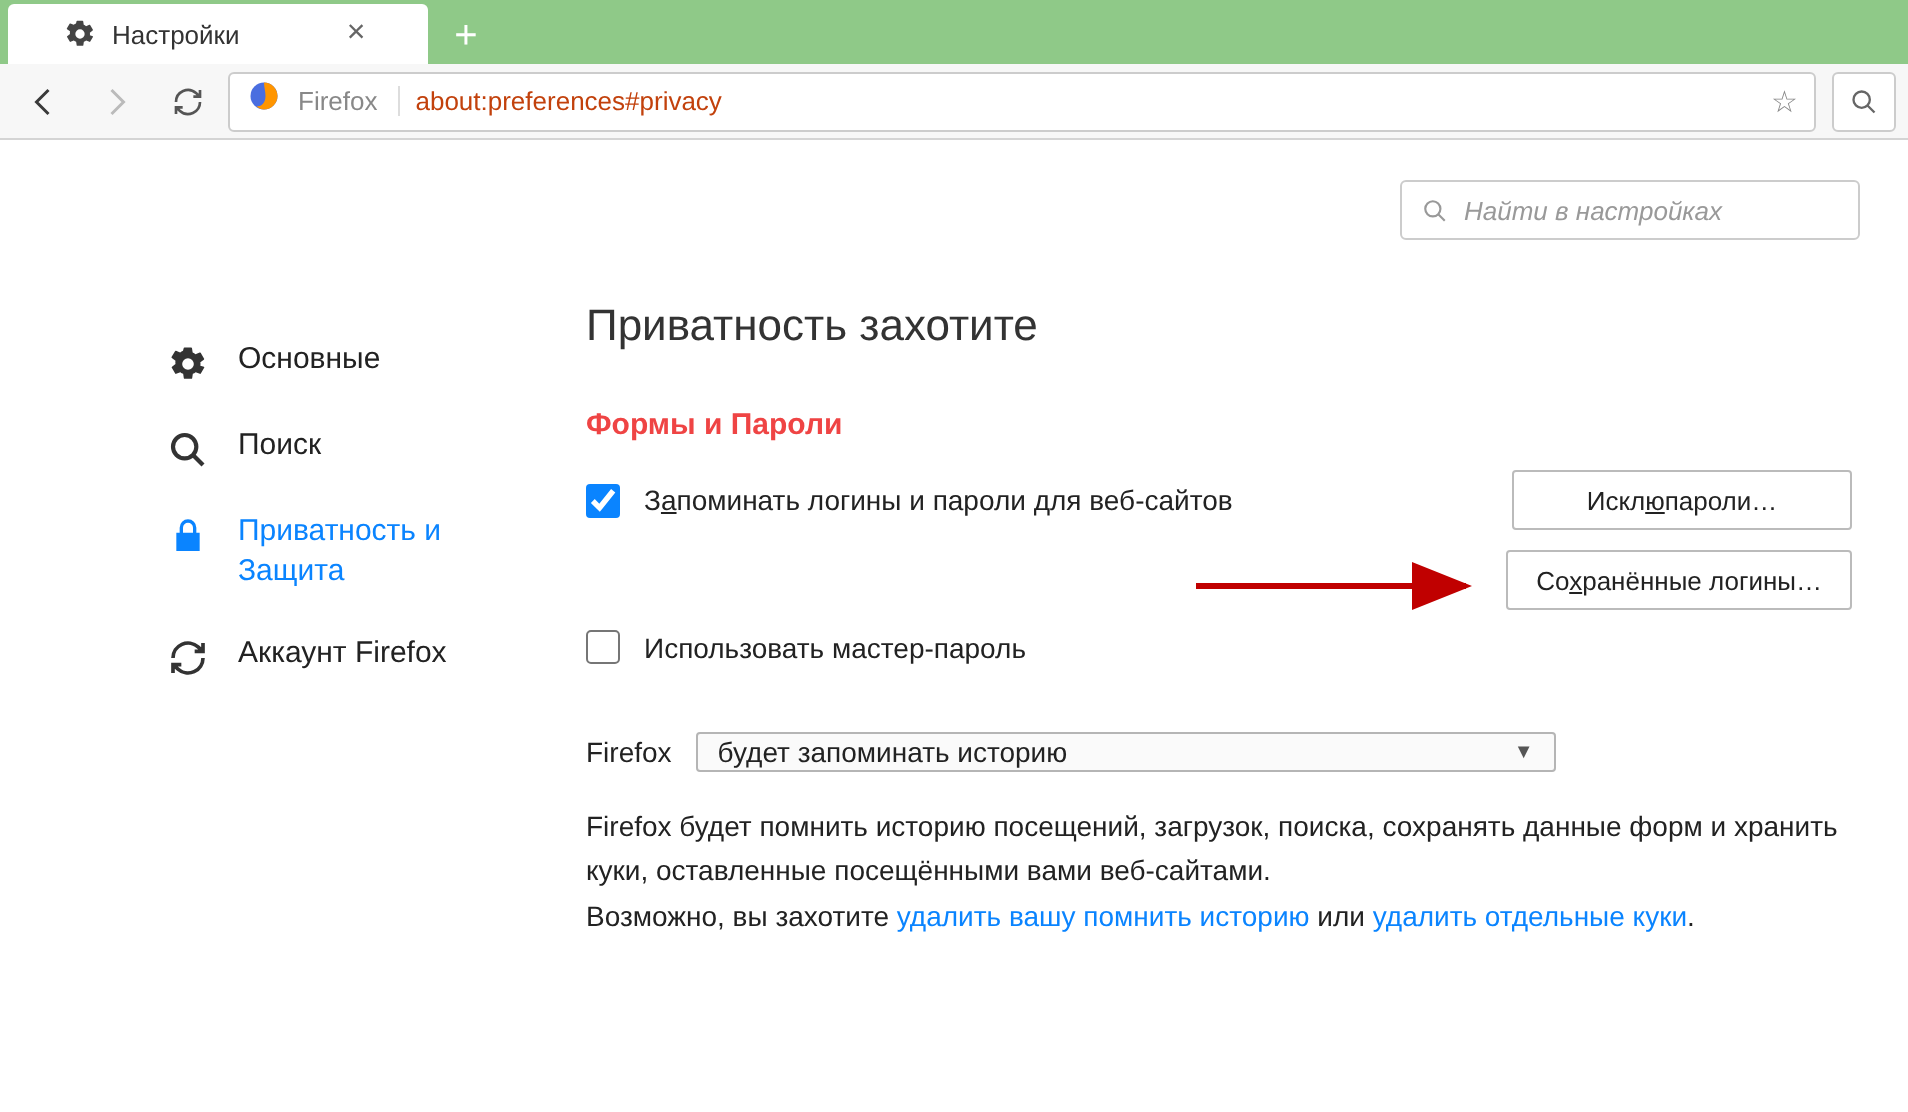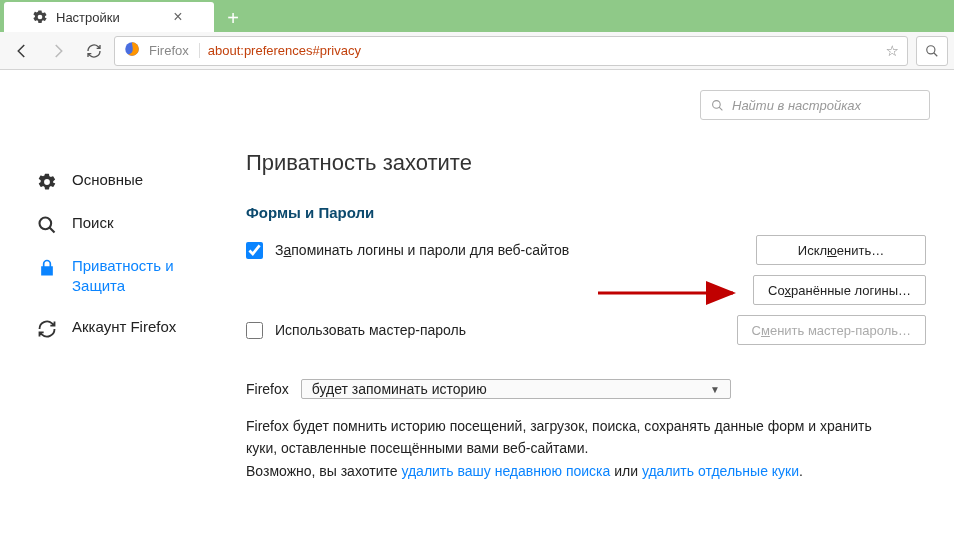--- a/index.html
+++ b/index.html
@@ -19,35 +19,35 @@
 .nav-btn.back { color: #3a3a3a; }
 .nav-btn.fwd { color: #bbb; }
 .url-bar { flex: 1; height: 30px; background: #fff; border: 1px solid #ccc; border-radius: 3px; display: flex; align-items: center; padding: 0 8px; gap: 8px; }
 .url-fox { width: 18px; height: 18px; }
 .url-brand { font-size: 13px; color: #888; border-right: 1px solid #ddd; padding-right: 10px; }
 .url-text { font-size: 13px; color: #c2410c; flex: 1; }
 .url-star { color: #888; font-size: 15px; }
 .search-btn { width: 32px; height: 30px; border: 1px solid #ccc; background: #fff; border-radius: 3px; display: flex; align-items: center; justify-content: center; margin-left: 4px; color: #666; }
 
 
-.content { display: flex; padding-top: 18px; position: relative; }
+.content { display: flex; padding-top: 18px; position: relative; padding-left: 47px; }
 .top-search { position: absolute; right: 24px; top: 90px; width: 230px; height: 30px; border: 1px solid #ccc; border-radius: 3px; display: flex; align-items: center; padding: 0 10px; gap: 8px; color: #999; font-style: italic; font-size: 13px; background: #fff; }
 
 
 .sidebar { width: 230px; padding: 72px 0 0 36px; }
 .side-item { display: flex; align-items: flex-start; padding: 10px 12px 10px 0; gap: 14px; cursor: pointer; font-size: 15px; color: #222; }
 .side-item .icn { width: 22px; height: 22px; flex-shrink: 0; display: flex; align-items: center; justify-content: center; margin-top: 1px; }
 .side-item.active { color: #0a84ff; }
 .side-item.active .icn svg { fill: #0a84ff; }
 .side-label { line-height: 1.35; }
 
 
 .main { flex: 1; padding: 62px 28px 0 16px; }
 h1 { font-size: 22px; font-weight: 400; color: #333; margin-bottom: 28px; }
-h2 { font-size: 15px; font-weight: 700; color: #0c4a6e; margin-bottom: 14px; }
+h2 { font-size: 15px; font-weight: 700; color: #ef4444; margin-bottom: 14px; }
 .section { margin-bottom: 34px; }
 .row { display: flex; align-items: center; justify-content: space-between; margin-bottom: 10px; }
 .chk-row { display: flex; align-items: center; gap: 12px; font-size: 14px; color: #222; }
 .chk-row label u { text-decoration: underline; }
 input[type=checkbox] { width: 17px; height: 17px; accent-color: #0a84ff; }
 .btn { min-width: 170px; height: 30px; background: #fff; border: 1px solid #bbb; border-radius: 2px; font-size: 13px; padding: 0 14px; cursor: pointer; color: #222; }
 .btn:disabled { color: #aaa; }
 .btn u { text-decoration: underline; }
 .history-row { display: flex; align-items: center; gap: 12px; font-size: 14px; color: #222; margin-bottom: 16px; }
 .select-wrap { flex: 1; max-width: 430px; height: 20px; border: 1px solid #b5b5b5; background: #fafafa; border-radius: 2px; display: flex; align-items: center; padding: 0 10px; position: relative; }
@@ -158,45 +158,44 @@
   <div class="main">
     <h1>Приватность захотите</h1>
 
     <div class="section">
       <h2>Формы и Пароли</h2>
       <div class="row">
         <div class="chk-row">
           <input type="checkbox" checked="" style="">
           <label><span>З</span><u>а</u><span>поминать логины и пароли для веб-сайтов</span></label>
         </div>
-        <button class="btn"><span>Искл</span><u>ю</u><span>енить…</span></button>
+        <button class="btn"><span>Искл</span><u>ю</u><span>пароли…</span></button>
       </div>
       <div class="row" style="justify-content:flex-end;">
         <button class="btn"><span>Со</span><u>х</u><span>ранённые логины…</span></button>
       </div>
       <div class="row">
         <div class="chk-row">
           <input type="checkbox" style="">
           <label>Использовать мастер-пароль</label>
         </div>
-        <button class="btn" disabled=""><span>С</span><u>м</u><span>енить мастер-пароль…</span></button>
       </div>
     </div>
 
     <div class="section">
       <div class="history-row">
         <span>Firefox</span>
         <div class="select-wrap">
           <span>будет запоминать историю</span>
           <span class="caret">▼</span>
         </div>
       </div>
       <p class="desc">Firefox будет помнить историю посещений, загрузок, поиска, сохранять данные форм и хранить куки, оставленные посещёнными вами веб-сайтами.</p>
       <p class="desc">
-        <span>Возможно, вы захотите </span><a href="#">удалить вашу недавнюю поиска</a><span> или </span><a href="#">удалить отдельные куки</a><span>.</span>
+        <span>Возможно, вы захотите </span><a href="#">удалить вашу помнить историю</a><span> или </span><a href="#">удалить отдельные куки</a><span>.</span>
       </p>
     </div>
   </div>
 </div>
 
 <svg class="arrow" width="150" height="30">
   <defs>
       <marker id="ah" markerWidth="10" markerHeight="8" refX="9" refY="4" orient="auto">
         <polygon points="0 0, 10 4, 0 8" fill="#c00000"></polygon>
       </marker>

